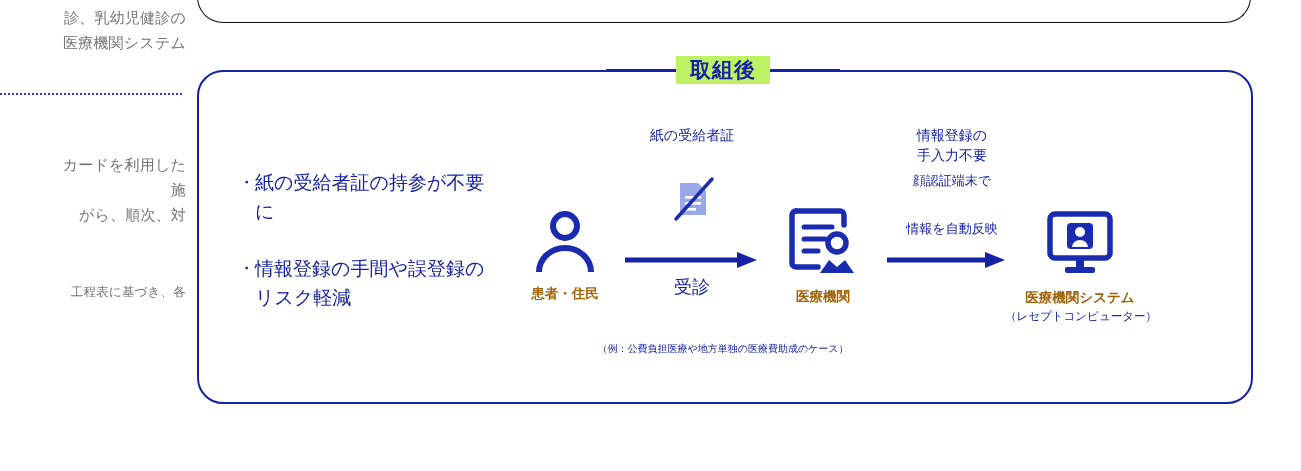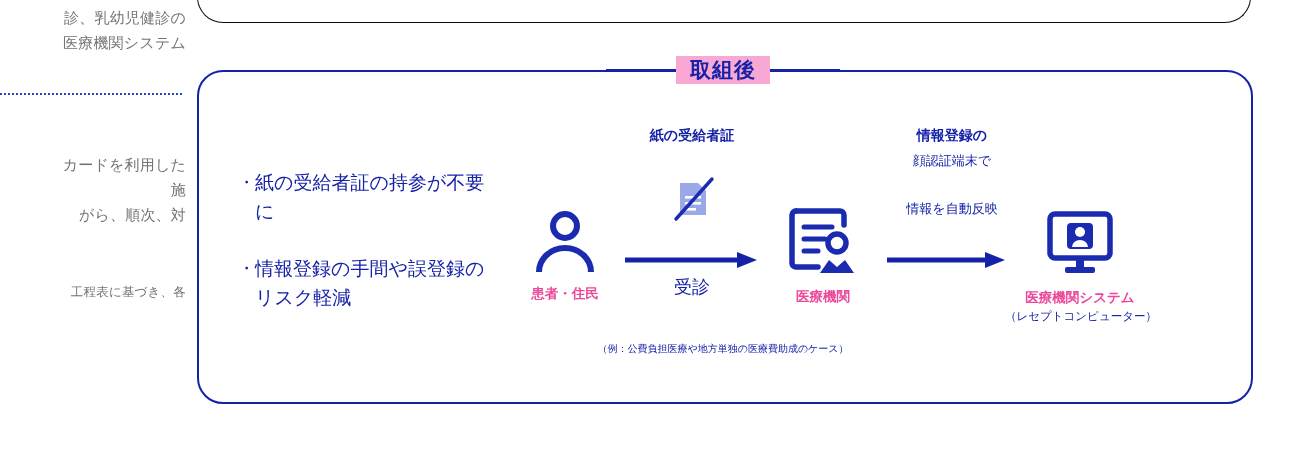--- a/index.html
+++ b/index.html
@@ -50,58 +50,58 @@
   .panel-title{
     position:absolute;left:0;right:0;top:56px;height:26px;
     display:flex;align-items:center;justify-content:center;
     pointer-events:none;
   }
   .panel-title .bar{
     height:0;border-top:2.5px solid #1522a8;flex:0 0 auto;width:70px;
   }
   .panel-title .txt{
     font-size:21px;font-weight:bold;color:#1522a8;
-    background:#f9a8d4;padding:0 14px;letter-spacing:1px;
+    background:#bef264;padding:0 14px;letter-spacing:1px;
     white-space:nowrap;
   }
 
   
   .bullets{position:absolute;left:238px;top:168px;width:250px;}
   .bullet{
     display:flex;align-items:flex-start;margin-bottom:28px;
     color:#1522a8;font-size:19px;line-height:29px;font-weight:400;
   }
   .bullet .dot{flex:0 0 16px;font-size:17px;line-height:29px;}
   .bullet .btxt{flex:1;}
 
   .node{position:absolute;text-align:center;}
   .node .ico{display:block;margin:0 auto;}
   .node .cap{
-    font-size:13.5px;font-weight:bold;color:#ec4899;margin-top:7px;white-space:nowrap;
+    font-size:13.5px;font-weight:bold;color:#a16207;margin-top:7px;white-space:nowrap;
   }
   .node .sub{
     font-size:11.5px;color:#1522a8;margin-top:2px;white-space:nowrap;font-weight:400;
   }
 
   .node-person{left:323px;top:140px;width:90px;}
   .node-clinic{left:571px;top:135px;width:110px;}
   .node-system{left:808px;top:140px;width:150px;}
 
   
   .arrow{position:absolute;}
   .arrow-1{left:428px;top:181px;}
   .arrow-2{left:690px;top:181px;}
   .arrow-lab{
     position:absolute;font-size:18px;color:#1522a8;text-align:center;white-space:nowrap;
   }
   .lab-jushin{left:428px;top:198px;width:110px;}
 
   
   .callout{position:absolute;text-align:center;color:#1522a8;white-space:nowrap;}
-  .callout .hl{font-size:14px;font-weight:bold;line-height:20px;}
+  .callout .hl{font-size:14px;font-weight:normal;line-height:20px;}
   .callout .sl{font-size:13px;font-weight:400;line-height:20px;margin-top:28px;}
 
   .co-paper{left:420px;top:55px;width:150px;}
   .co-auto{left:660px;top:55px;width:190px;}
 
   
   .doc-x{position:absolute;left:475px;top:106px;width:44px;height:46px;}
 
   
   .note{
@@ -156,20 +156,21 @@
         <path d="M8 7 h18 l8 8 v24 a0 0 0 0 1 0 0 h-26 a0 0 0 0 1 0 0 z" fill="#9aa8e8"></path>
         <rect x="13" y="20" width="16" height="2.6" fill="#ffffff"></rect>
         <rect x="13" y="26" width="16" height="2.6" fill="#ffffff"></rect>
         <rect x="13" y="32" width="11" height="2.6" fill="#ffffff"></rect>
         <line x1="4" y1="43" x2="40" y2="3" stroke="#1a2bb0" stroke-width="3.4" stroke-linecap="round"></line>
       </svg>
     </div>
 
     <div class="callout co-auto">
       <div class="hl">情報登録の</div>
+      <div class="hl">手入力不要</div>
       <div class="sl" style="margin-top:6px;">顔認証端末で</div>
       <div class="sl">情報を自動反映</div>
     </div>
 
     <div class="node node-person">
       <span class="ico">
         <svg width="62" height="64" viewBox="0 0 62 64" aria-hidden="true">
           <circle cx="31" cy="16" r="12" fill="none" stroke="#1a2bb0" stroke-width="6"></circle>
           <path d="M5 62 a26 24 0 0 1 52 0" fill="none" stroke="#1a2bb0" stroke-width="6" stroke-linecap="butt"></path>
         </svg>

